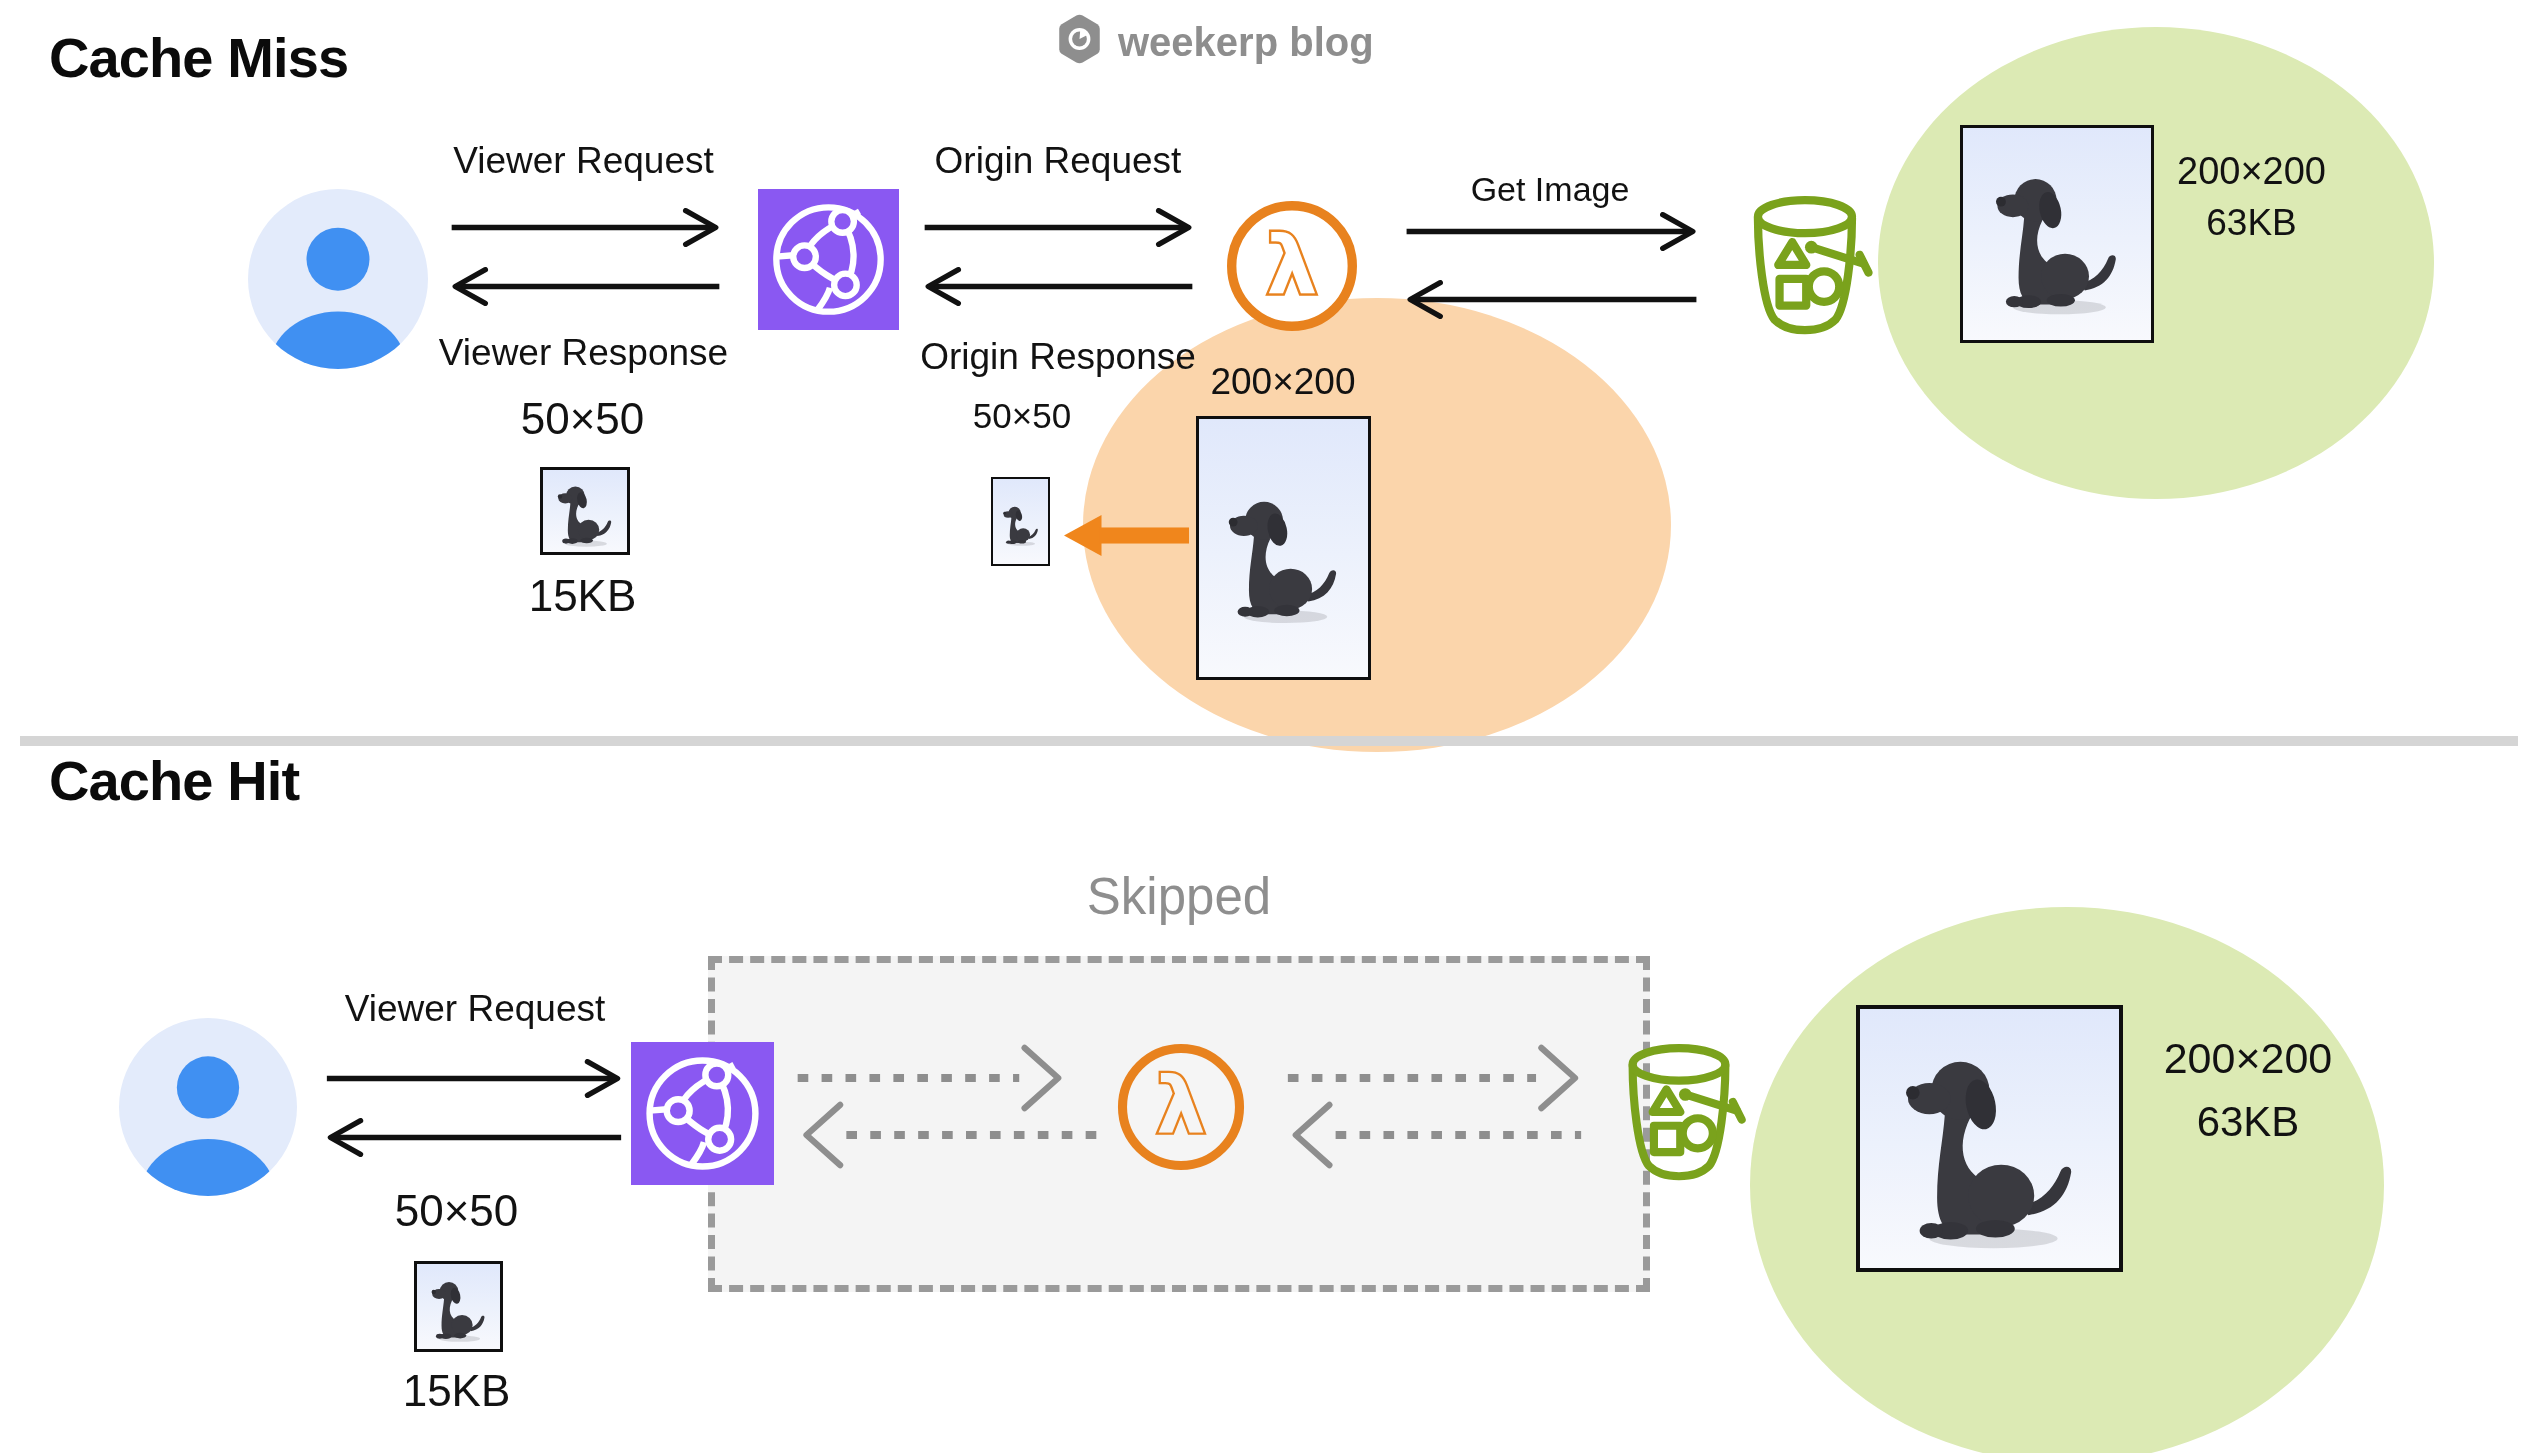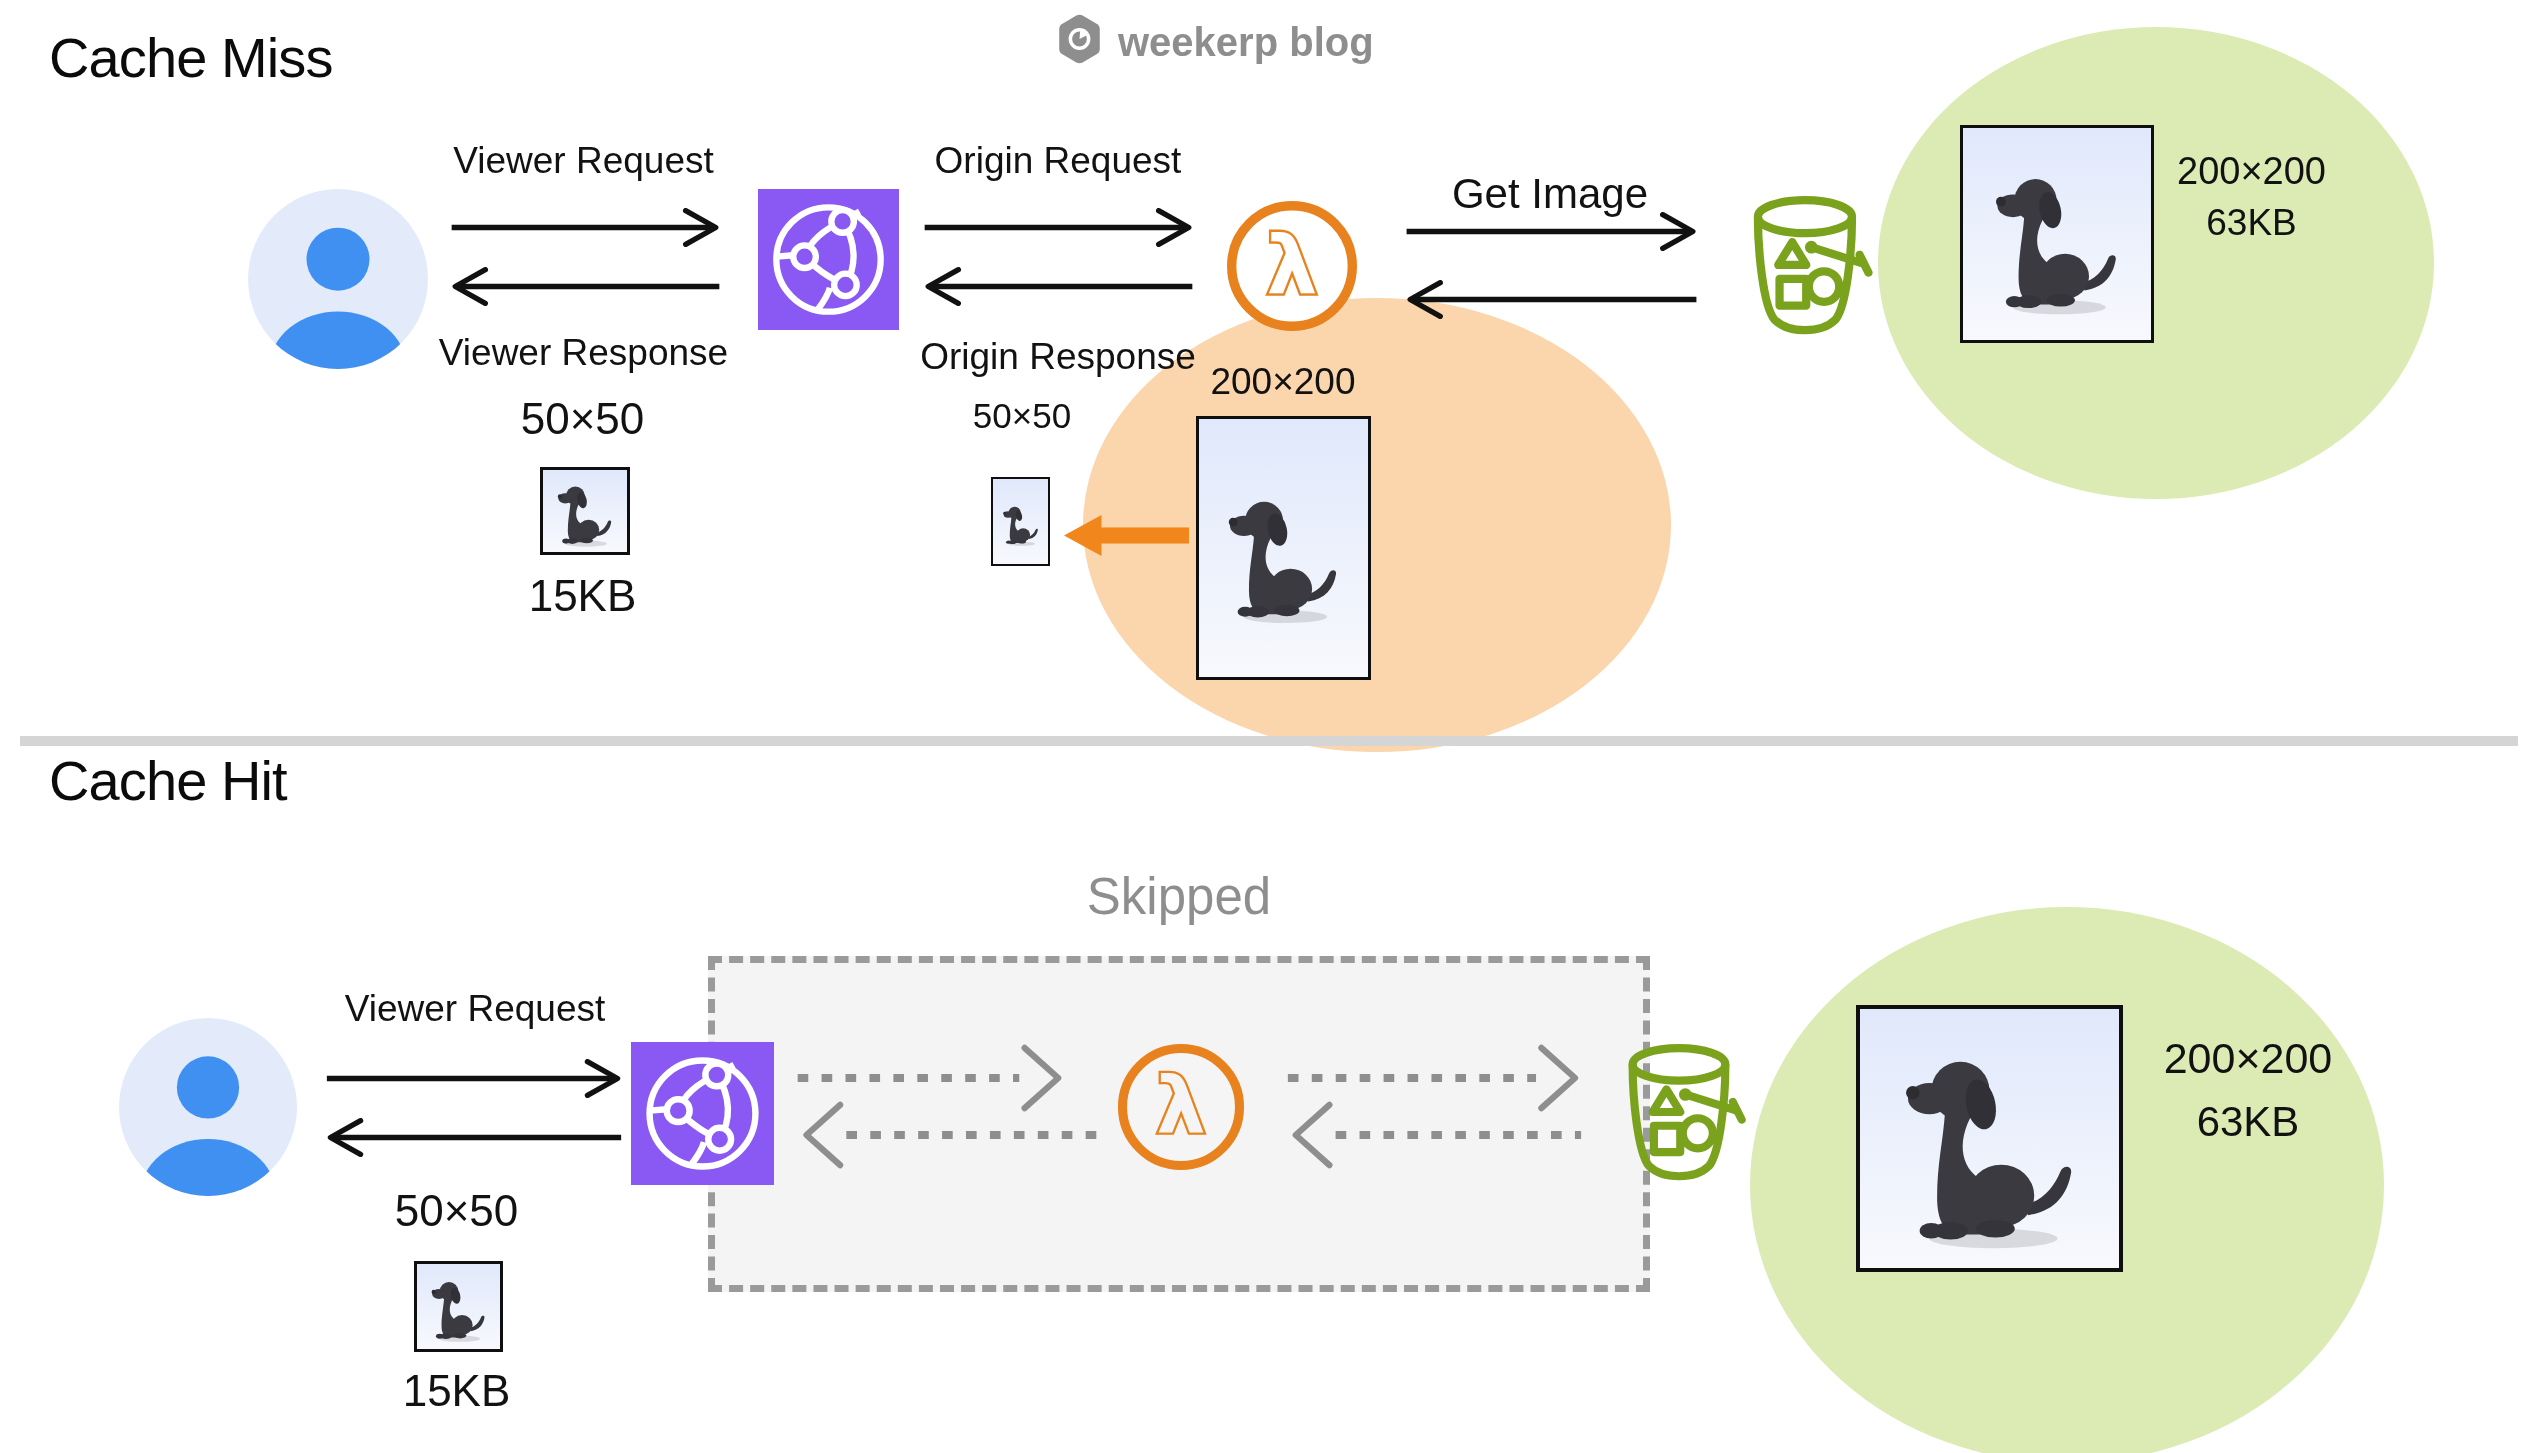--- a/index.html
+++ b/index.html
@@ -7,21 +7,21 @@
     --green:#7AA21C; --light-green:#DCEAB4; --avatar-blue:#4090F2; --avatar-bg:#E3EBFB;
     --gray-text:#8E8E8E; --divider:#D5D5D5; --box-fill:#F4F4F4; --box-dash:#9A9A9A;
     --arrow-black:#111111; --dotted-gray:#8E8E8E; --ink:#121212;
   }
   html,body{margin:0;padding:0;background:#fff;}
   #canvas{position:relative;width:2538px;height:1453px;overflow:hidden;background:#fff;
           font-family:"Liberation Sans",sans-serif;color:var(--ink);}
   .abs{position:absolute;}
   .lbl{position:absolute;text-align:center;color:var(--ink);line-height:1.08;white-space:nowrap;}
   .bold{font-weight:normal;}
-  .title{position:absolute;font-weight:normal;font-size:56px;letter-spacing:-0.9px;color:#0b0b0b;}
+  .title{position:absolute;font-weight:bold;font-size:56px;letter-spacing:-0.9px;color:#0b0b0b;}
   .graytxt{color:var(--gray-text);}
   .photo{position:absolute;border:3.6px solid #0f0f0f;box-sizing:border-box;
          background:linear-gradient(180deg,#E0E8FB 0%,#ECF1FC 52%,#F8F9FD 100%);
          display:flex;align-items:flex-end;justify-content:center;overflow:hidden;}
   .photo svg{width:90%;height:92%;}
   .mini{border-width:3.6px;}
   .blob{position:absolute;border-radius:50%;background:var(--peach);z-index:0;}
   .gcircle{position:absolute;border-radius:50%;background:var(--light-green);z-index:0;}
   .icon{position:absolute;z-index:2;}
   .cf{background:var(--purple);}
@@ -143,21 +143,21 @@
     <line x1="7" y1="22" x2="302" y2="22" style="stroke:var(--arrow-black)" stroke-width="6"></line>
     <polyline points="38,3 4,22 38,41" fill="none" style="stroke:var(--arrow-black)" stroke-width="6" stroke-linecap="round" stroke-linejoin="round"></polyline>
   </svg>
   <div class="lbl bold z1" style="left:902px;top:337px;width:312px;font-size:37px;">Origin Response</div>
 
   <svg class="icon" style="left:1225px;top:199px;" width="134" height="134" viewBox="0 0 100 100">
     <circle cx="50" cy="50" r="45" fill="#fff" style="stroke:var(--orange)" stroke-width="7"></circle>
     <text x="50" y="70" font-size="60" text-anchor="middle" font-family="DejaVu Sans" font-weight="bold" fill="#fff" style="stroke:var(--orange)" stroke-width="3.6" paint-order="stroke">λ</text>
   </svg>
 
-  <div class="lbl" style="left:1403px;top:171px;width:294px;font-size:42px;">Get Image</div>
+  <div class="lbl" style="left:1403px;top:171px;width:294px;font-size:34px;">Get Image</div>
   <svg class="abs z1" style="left:1406px;top:212px;" width="291" height="39" viewBox="0 0 327 44">
     <line x1="0" y1="22" x2="320" y2="22" style="stroke:var(--arrow-black)" stroke-width="6"></line>
     <polyline points="289,3 323,22 289,41" fill="none" style="stroke:var(--arrow-black)" stroke-width="6" stroke-linecap="round" stroke-linejoin="round"></polyline>
   </svg>
   <svg class="abs z1" style="left:1406px;top:280px;" width="291" height="39" viewBox="0 0 327 44">
     <line x1="7" y1="22" x2="327" y2="22" style="stroke:var(--arrow-black)" stroke-width="6"></line>
     <polyline points="38,3 4,22 38,41" fill="none" style="stroke:var(--arrow-black)" stroke-width="6" stroke-linecap="round" stroke-linejoin="round"></polyline>
   </svg>
 
   <svg class="icon" style="left:1736px;top:191px;" width="143" height="153" viewBox="0 0 160 172">

